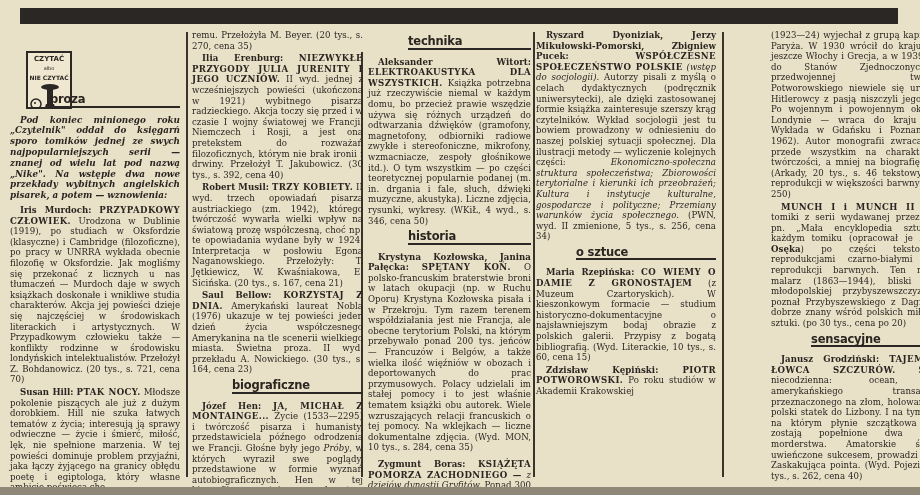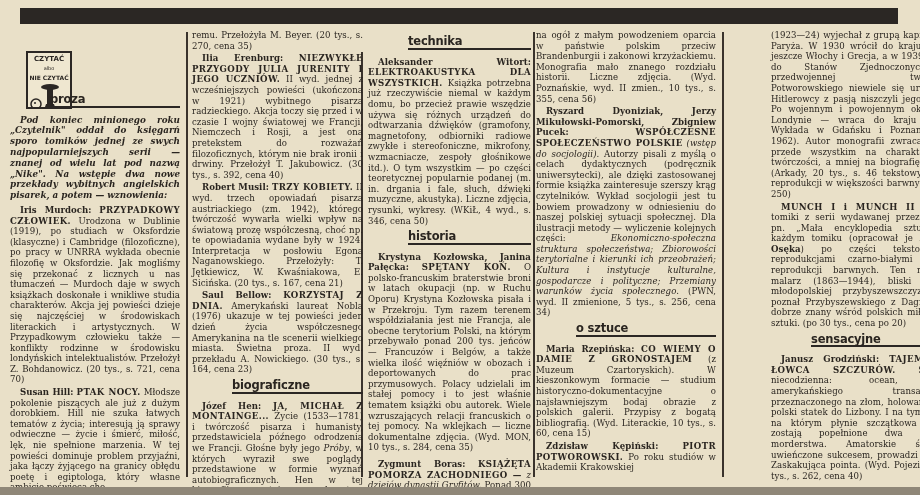--- a/index.html
+++ b/index.html
@@ -105,21 +105,21 @@
   </p>
   <p>
     <span class="author">Saul Bellow:</span>
     <span class="title">KORZYSTAJ Z DNIA.</span>
     <span>Amerykański laureat Nobla (1976) ukazuje w tej powieści jeden dzień życia współczesnego Amerykanina na tle scenerii wielkiego miasta. Świetna proza. II wyd. przekładu A. Nowickiego. (30 tys., s. 164, cena 23)</span>
   </p>
   <div class="section">biograficzne</div>
   <p>
     <span class="author">Józef Hen:</span>
     <span class="title">JA, MICHAŁ Z MONTAINGE...</span>
-    <span>Życie (1533—1781) i twórczość pisarza i humanisty, przedstawiciela późnego odrodzenia we Francji. Głośne były jego </span><em>Próby</em><span>, w których wyraził swe poglądy, przedstawione w formie wyznań autobiograficznych. Hen w tej biografii, opartej na bogatym materiale źródłowym, uwzględnił także liczne polonica. (Czytelnik, 10 tys., s. 439, cena 65)</span>
+    <span>Życie (1533—2295) i twórczość pisarza i humanisty, przedstawiciela późnego odrodzenia we Francji. Głośne były jego </span><em>Próby</em><span>, w których wyraził swe poglądy, przedstawione w formie wyznań autobiograficznych. Hen w tej biografii, opartej na bogatym materiale źródłowym, uwzględnił także liczne polonica. (Czytelnik, 10 tys., s. 439, cena 65)</span>
   </p>
 </div>
 
 <div class="col c3" style="padding-left:5px;">
   <div class="section" style="margin-top:0;">technika</div>
   <p>
     <span class="author">Aleksander Witort:</span>
     <span class="title">ELEKTROAKUSTYKA DLA WSZYSTKICH.</span>
     <span>Książka potrzebna już rzeczywiście niemal w każdym domu, bo przecież prawie wszędzie używa się różnych urządzeń do odtwarzania dźwięków (gramofony, magnetofony, odbiorniki radiowe zwykłe i stereofoniczne, mikrofony, wzmacniacze, zespoły głośnikowe itd.). O tym wszystkim — po części teoretycznej popularnie podanej (m. in. drgania i fale, słuch, dźwięki muzyczne, akustyka). Liczne zdjęcia, rysunki, wykresy. (WKiŁ, 4 wyd., s. 346, cena 50)</span>
   </p>
@@ -131,21 +131,20 @@
   </p>
   <p style="margin-top:6px;">
     <span class="author">Zygmunt Boras:</span>
     <span class="title">KSIĄŻĘTA POMORZA ZACHODNIEGO —</span>
     <em>z dziejów dynastii Gryfitów.</em>
     <span>Ponad 300 lat temu wymarł ten słowiański ród władców Pomorza Zachodniego, panując przeszło 500 lat. Książęta ci szukali</span>
   </p>
 </div>
 
 <div class="col c4">
-  <p class="cont">na ogół z małym powodzeniem oparcia w państwie polskim przeciw Brandenburgii i zakonowi krzyżackiemu. Monografia mało znanego rozdziału historii. Liczne zdjęcia. (Wyd. Poznańskie, wyd. II zmien., 10 tys., s. 355, cena 56)</p>
   <p>
     <span class="author">Ryszard Dyoniziak, Jerzy Mikułowski-Pomorski, Zbigniew Pucek:</span>
     <span class="title">WSPÓŁCZESNE SPOŁECZEŃSTWO POLSKIE</span>
     <em>(wstęp do socjologii).</em>
     <span>Autorzy pisali z myślą o celach dydaktycznych (podręcznik uniwersytecki), ale dzięki zastosowanej formie książka zainteresuje szerszy krąg czytelników. Wykład socjologii jest tu bowiem prowadzony w odniesieniu do naszej polskiej sytuacji społecznej. Dla ilustracji metody — wyliczenie kolejnych części: </span><em>Ekonomiczno-społeczna struktura społeczeństwa; Zbiorowości terytorialne i kierunki ich przeobrażeń; Kultura i instytucje kulturalne, gospodarcze i polityczne; Przemiany warunków życia społecznego.</em><span> (PWN, wyd. II zmienione, 5 tys., s. 256, cena 34)</span>
   </p>
   <div class="section">o sztuce</div>
   <p>
     <span class="author">Maria Rzepińska:</span>
     <span class="title">CO WIEMY O DAMIE Z GRONOSTAJEM</span>

